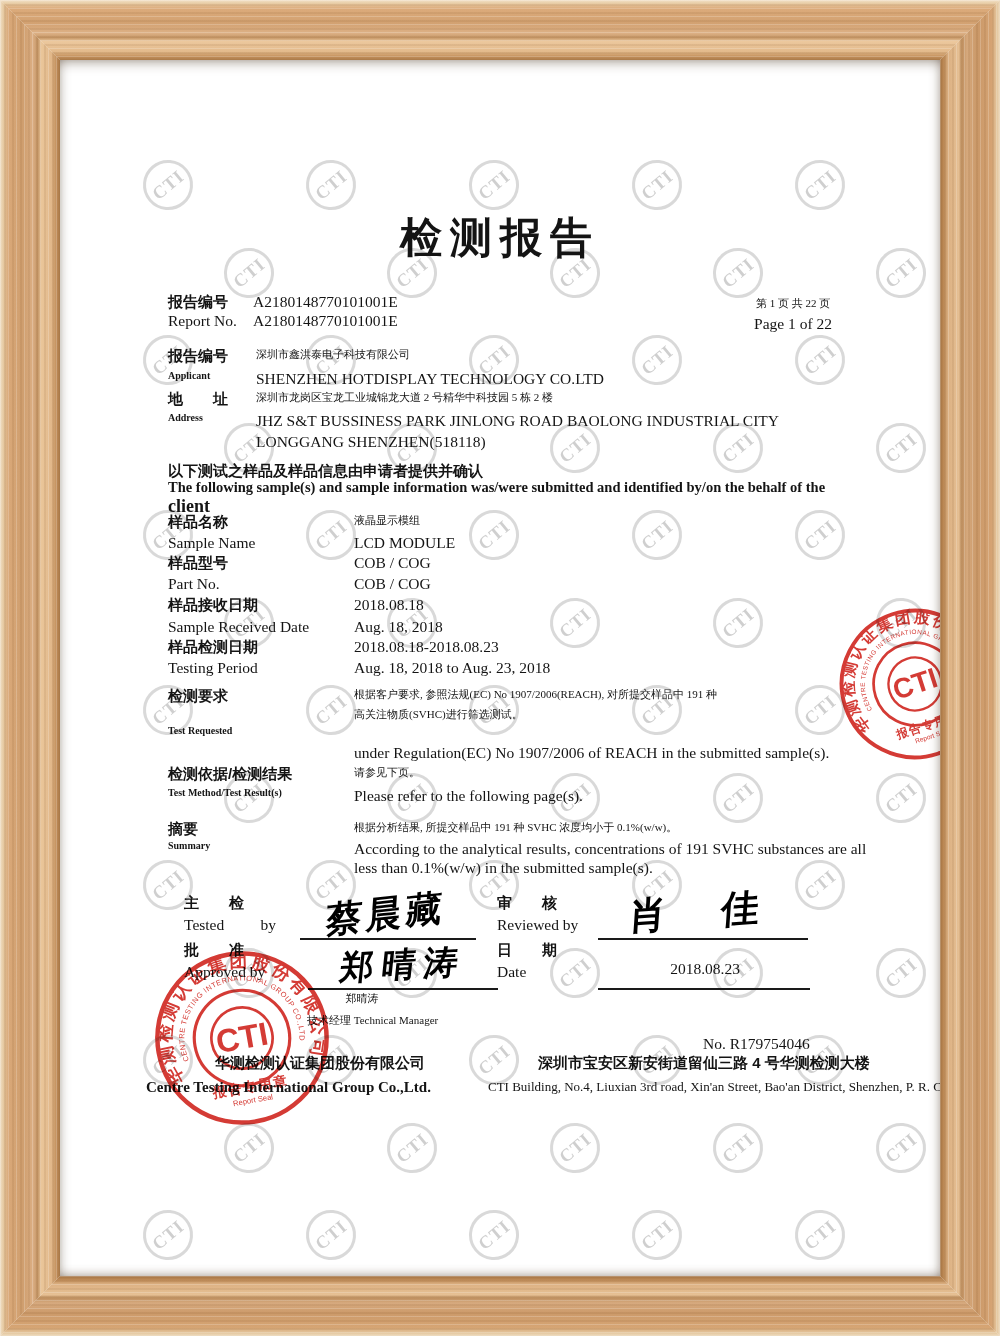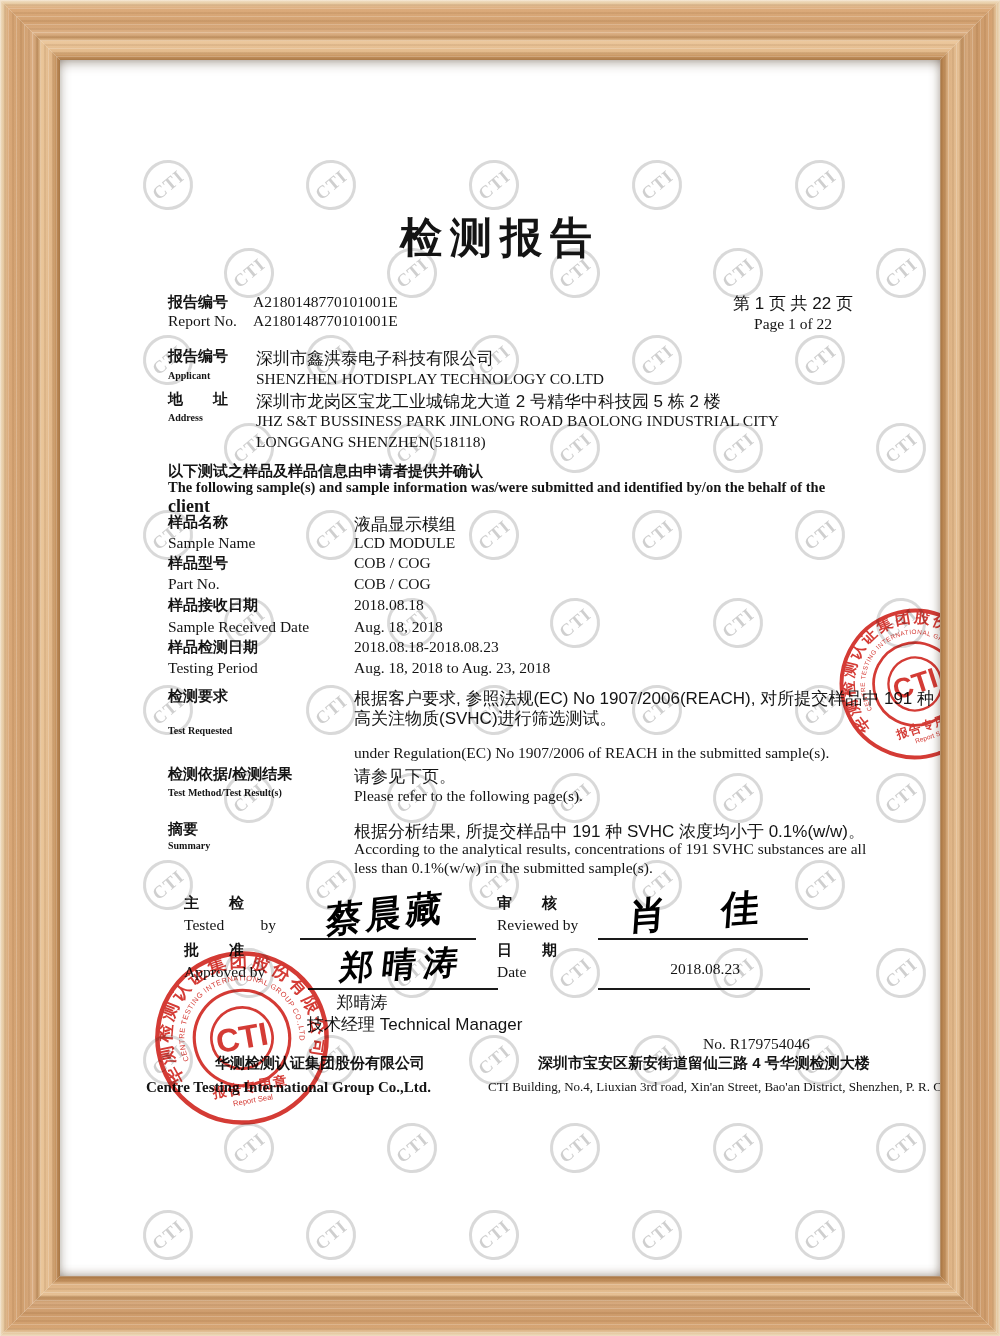--- a/index.html
+++ b/index.html
@@ -37,21 +37,21 @@
 
   
   .wm{position:absolute;width:44px;height:44px;border:3px solid rgba(186,186,186,.55);border-radius:50%;
       display:flex;align-items:center;justify-content:center;transform:rotate(-40deg);
       color:rgba(178,178,178,.62);font-family:"Liberation Serif",serif;font-weight:700;
       font-size:18px;letter-spacing:1px;z-index:0;}
 
   
   .t{position:absolute;white-space:nowrap;color:#141414;z-index:1;}
   .zhb{font-family:"Liberation Sans",sans-serif;font-weight:700;font-size:15px;}
-  .zh{font-family:Liberation Sans, sans-serif;font-size:17px;}
+  .zh{font-family:Liberation Serif, serif;font-size:11px;}
   .sf{font-family:"Liberation Serif",serif;font-size:15.5px;}
   .sfb{font-family:"Liberation Serif",serif;font-weight:700;font-size:10px;}
   .title-zh{left:0;top:150px;width:880px;text-align:center;font-family:"Liberation Sans",sans-serif;
             font-weight:700;font-size:42px;letter-spacing:8px;}
   .title-en{left:0;top:204px;width:880px;text-align:center;font-family:"Liberation Serif",serif;
             font-weight:700;font-size:38px;}
   .pageinfo{left:653px;width:160px;text-align:center;line-height:21px;}
   .pair{display:flex;justify-content:space-between;width:92px;}
   .sline{position:absolute;height:0;border-top:2px solid #1a1a1a;z-index:1;}
   .hand{font-family:"Liberation Sans",sans-serif;font-weight:700;text-align:center;z-index:1;position:absolute;}

